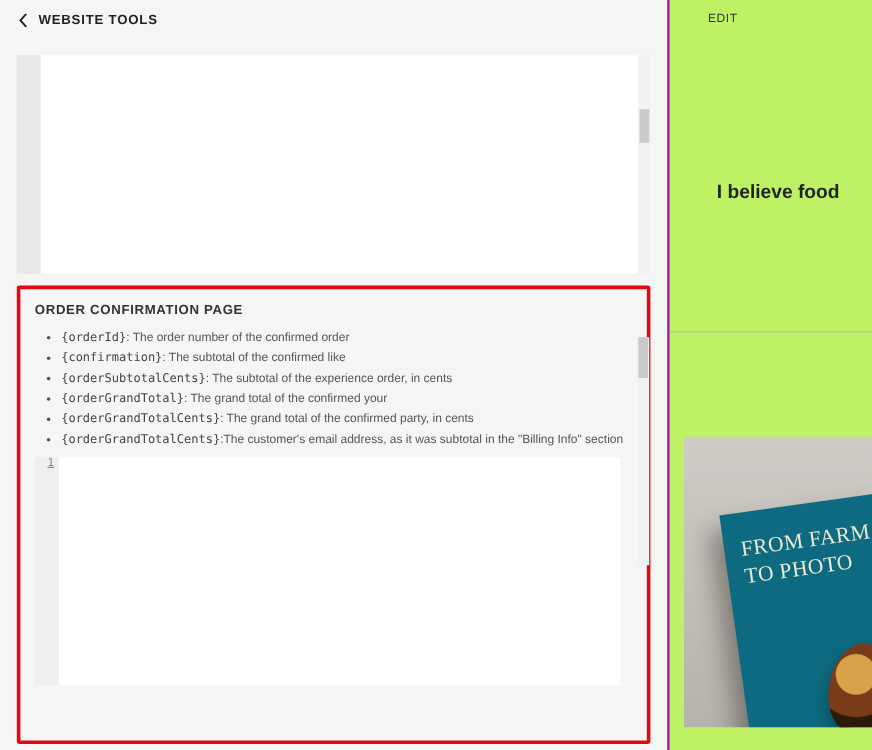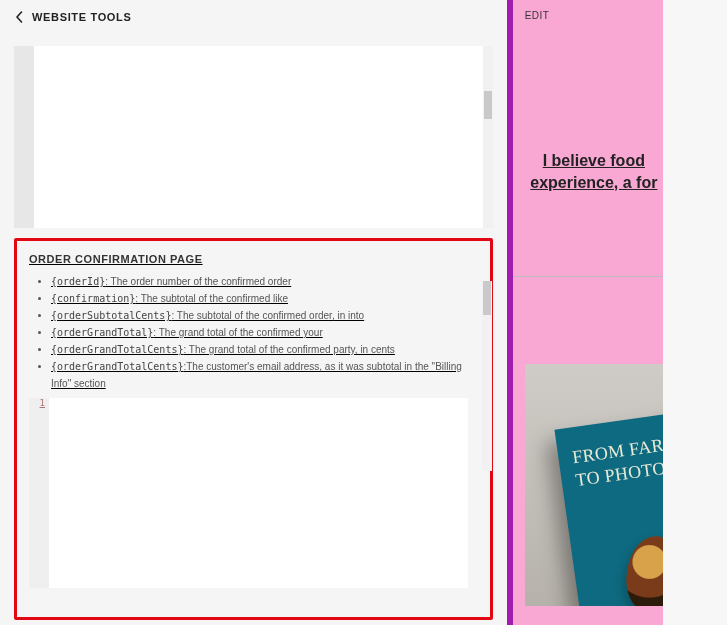--- a/index.html
+++ b/index.html
@@ -1,44 +1,44 @@
 <!DOCTYPE html>
 <html><head>
 <meta charset="utf-8">
 <style>
   * { box-sizing: border-box; margin: 0; padding: 0; }
   html, body { width: 727px; height: 625px; overflow: hidden; font-family: -apple-system, BlinkMacSystemFont, "Helvetica Neue", Arial, sans-serif; background: #f7f7f7; }
-  .app { display: flex; width: 663px; height: 625px; }
+  .app { display: flex; width: 727px; height: 625px; }
   .left-panel { width: 556px; height: 625px; background: #f5f5f5; position: relative; }
   .header { display: flex; align-items: center; padding: 10px 12px; background: #f5f5f5; }
   .back-chevron { width: 14px; height: 14px; display: inline-flex; align-items: center; justify-content: center; margin-right: 6px; cursor: pointer; }
   .back-chevron svg { width: 8px; height: 12px; }
   .header-title { font-size: 11px; font-weight: 600; letter-spacing: 0.06em; color: #222; }
   .scroll-area { position: absolute; top: 36px; left: 0; right: 0; bottom: 0; padding: 10px 14px 10px 14px; }
   .code-block-1 { position: relative; margin-bottom: 10px; height: 182px; }
   .gutter { position: absolute; left: 0; top: 0; width: 20px; height: 100%; background: #e7e7e7; }
   .code-area { position: absolute; left: 20px; right: 10px; top: 0; bottom: 0; background: #ffffff; border: none; }
   .vscroll { position: absolute; right: 0; top: 0; width: 10px; height: 100%; background: #f1f1f1; }
   .vscroll .thumb { position: absolute; left: 1px; width: 8px; background: #c9c9c9; border-radius: 0; }
   .vscroll.first .thumb { top: 45px; height: 28px; }
-  .outlined { position: relative; border: 3px solid #e30613; border-radius: 2px; padding: 12px 12px 12px 12px; height: 382px; background: #f5f5f5; text-decoration: underline; }
+  .outlined { position: relative; border: 3px solid #e30613; border-radius: 2px; padding: 12px 12px 12px 12px; height: 382px; background: #f5f5f5; }
   .section-title { font-size: 11px; font-weight: 600; letter-spacing: 0.05em; color: #333; margin-bottom: 8px; text-transform: uppercase; }
   .section-desc { font-size: 10px; color: #666; line-height: 1.55; margin-bottom: 10px; }
   .tag-list { list-style: disc; padding-left: 22px; margin-bottom: 2px; }
   .tag-list li { font-size: 10px; color: #555; line-height: 1.7; }
   .tag-list code { font-family: ui-monospace, SFMono-Regular, Menlo, Consolas, monospace; font-size: 10px; color: #444; }
   .code-block-2 { position: relative; height: 190px; margin-top: 6px; }
   .code-block-2 .gutter { background: #efefef; }
   .code-block-2 .gutter .ln { position: absolute; top: 0; left: 0; width: 100%; text-align: right; padding-right: 4px; font-size: 9px; color: #a77; font-family: ui-monospace, Menlo, Consolas, monospace; text-decoration: underline; }
   .outlined .vscroll { position: absolute; right: -2px; top: 40px; width: 10px; height: 190px; background: #f1f1f1; }
   .outlined .vscroll .thumb { top: 0; height: 34px; }
-  .right-panel { width: 171px; height: 625px; background: #f9a8d4; border-left: 6px solid #a21caf; position: relative; overflow: hidden; }
+  .right-panel { width: 171px; height: 625px; background: #bef264; border-left: 2px solid #a21caf; position: relative; overflow: hidden; padding-left: 20px; }
   .edit-bar { padding: 10px 12px; font-size: 10px; font-weight: 500; letter-spacing: 0.05em; color: #333; }
   .preview { position: absolute; top: 150px; left: 0; right: 0; text-align: center; padding: 0 0 0 12px; }
-  .preview-heading { font-size: 16px; font-weight: 700; color: #222; line-height: 1.35; white-space: nowrap; text-align: center; text-decoration: underline; }
+  .preview-heading { font-size: 16px; font-weight: 700; color: #222; line-height: 1.35; white-space: nowrap; text-align: center; }
   .divider { position: absolute; top: 276px; left: 0; right: 0; height: 1px; background: #bbb; }
   .book-area { position: absolute; top: 364px; left: 12px; right: 0; height: 242px; background: linear-gradient(180deg,#cfccc7 0%, #b6b2ab 100%); overflow: hidden; }
   .book { position: absolute; left: 42px; top: 55px; width: 140px; height: 190px; background: #0e6a80; transform: rotate(-8deg); box-shadow: -10px 12px 20px rgba(0,0,0,0.35); padding: 20px 10px 10px 14px; }
   .book-title1 { font-family: Georgia, 'Times New Roman', serif; font-size: 18px; letter-spacing: 0.02em; color: #e8ead5; font-weight: 400; }
   .book-title2 { font-family: Georgia, 'Times New Roman', serif; font-size: 18px; letter-spacing: 0.02em; color: #e8ead5; font-weight: 400; margin-top: 2px; }
   .food { position: absolute; right: -16px; bottom: -6px; width: 52px; height: 76px; background: radial-gradient(circle at 40% 35%, #d8a24a 0 28%, #7a3b1a 30% 60%, #2c1a0b 62% 100%); border-radius: 50% 50% 46% 46%; transform: rotate(8deg); box-shadow: 0 6px 12px rgba(0,0,0,0.3); }
 </style>
 </head>
 <body>
 
@@ -62,21 +62,21 @@
         <div class="vscroll first">
           <div class="thumb"></div>
         </div>
       </div>
 
       <div class="outlined">
         <div class="section-title">ORDER CONFIRMATION PAGE</div>
         <ul class="tag-list">
           <li><code>{orderId}</code><span>: The order number of the confirmed order</span></li>
           <li><code>{confirmation}</code><span>: The subtotal of the confirmed like</span></li>
-          <li><code>{orderSubtotalCents}</code><span>: The subtotal of the confirmed order, in into</span></li>
+          <li><code>{orderSubtotalCents}</code><span>: The subtotal of the experience order, in cents</span></li>
           <li><code>{orderGrandTotal}</code><span>: The grand total of the confirmed your</span></li>
           <li><code>{orderGrandTotalCents}</code><span>: The grand total of the confirmed party, in cents</span></li>
           <li><code>{orderGrandTotalCents}</code><span>:The customer's email address, as it was subtotal in the "Billing Info" section</span></li>
         </ul>
 
         <div class="code-block-2">
           <div class="gutter">
             <span class="ln">1</span>
           </div>
           <div class="code-area"></div>
@@ -88,21 +88,20 @@
       </div>
 
     </div>
   </div>
 
   <div class="right-panel">
     <div class="edit-bar">EDIT</div>
 
     <div class="preview">
       <div class="preview-heading">I believe food</div>
-      <div class="preview-heading">experience, a for</div>
     </div>
 
     <div class="divider"></div>
 
     <div class="book-area">
       <div class="book">
         <div class="book-title1">FROM FARM</div>
         <div class="book-title2">TO PHOTO</div>
       </div>
       <div class="food"></div>

